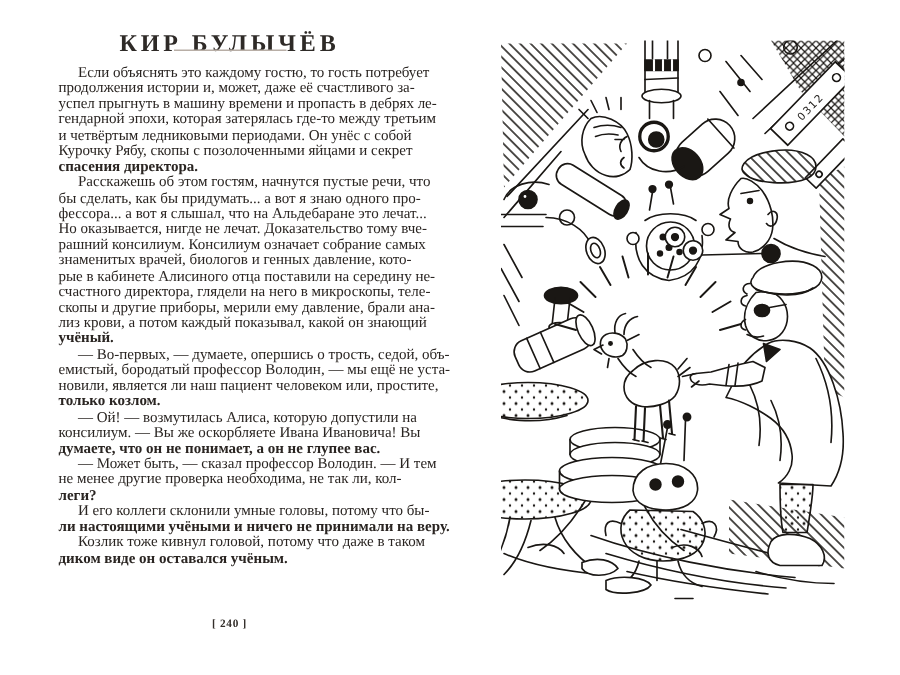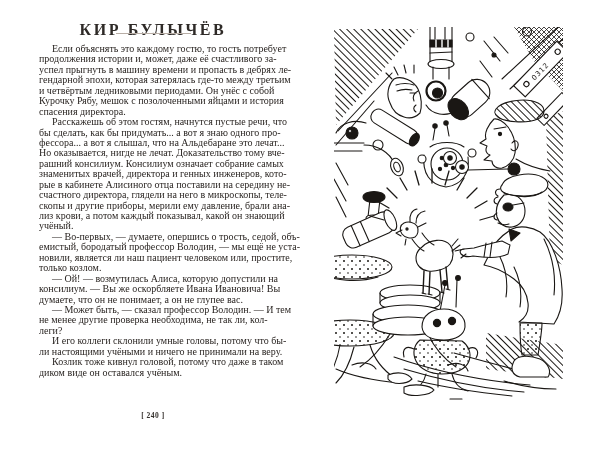--- a/index.html
+++ b/index.html
@@ -7,21 +7,21 @@
          font-family:"Liberation Serif","DejaVu Serif",serif;}
   .left-page{position:absolute;left:0;top:0;width:300px;height:450px;}
   .running-header{position:absolute;left:39px;top:21px;width:228px;text-align:center;
 phrase    font-size:7px;font-weight:bold;letter-spacing:2.6px;color:#2e2a27;white-space:nowrap;}
   .header-rule{position:absolute;left:116px;top:33px;width:75px;height:1px;background:#b8aea6;}
   .text-block{position:absolute;left:39px;top:44px;width:228px;color:#2a2522;
               font-size:10px;}
   .para{margin:0;}
   .line{height:10.45px;line-height:10.45px;white-space:nowrap;overflow:visible;
         text-align:justify;text-align-last:justify;}
-  .line.last{text-align-last:left;}
+  .line.last{text-align-last:left;font-weight:bold;}
   .line.first{text-indent:13px;}
   .footer-pagenum{position:absolute;left:39px;top:411px;width:228px;text-align:center;
         font-size:7.5px;font-weight:bold;letter-spacing:.5px;color:#332e2a;}
   .right-page{position:absolute;left:300px;top:0;width:300px;height:450px;}
   .illustration{position:absolute;left:34px;top:27px;width:229px;height:376px;}
   .illustration svg{display:block;width:100%;height:100%;}
 </style>
 </head>
 <body>
 
@@ -30,30 +30,30 @@
   <div class="left-page">
     <div class="running-header">КИР БУЛЫЧЁВ</div>
     <div class="header-rule"></div>
     <div class="text-block">
         <div class="para">
           <div class="line first">Если объяснять это каждому гостю, то гость потребует</div>
           <div class="line">продолжения истории и, может, даже её счастливого за-</div>
           <div class="line">успел прыгнуть в машину времени и пропасть в дебрях ле-</div>
           <div class="line">гендарной эпохи, которая затерялась где-то между третьим</div>
           <div class="line">и четвёртым ледниковыми периодами. Он унёс с собой</div>
-          <div class="line">Курочку Рябу, мешок с позолоченными яйцами и история</div>
+          <div class="line">Курочку Рябу, скопы с позолоченными яйцами и секрет</div>
           <div class="line last">спасения директора.</div>
         </div>
         <div class="para">
           <div class="line first">Расскажешь об этом гостям, начнутся пустые речи, что</div>
           <div class="line">бы сделать, как бы придумать... а вот я знаю одного про-</div>
           <div class="line">фессора... а вот я слышал, что на Альдебаране это лечат...</div>
           <div class="line">Но оказывается, нигде не лечат. Доказательство тому вче-</div>
           <div class="line">рашний консилиум. Консилиум означает собрание самых</div>
-          <div class="line">знаменитых врачей, директора и генных инженеров, кото-</div>
+          <div class="line">знаменитых врачей, биологов и генных давление, кото-</div>
           <div class="line">рые в кабинете Алисиного отца поставили на середину не-</div>
           <div class="line">счастного директора, глядели на него в микроскопы, теле-</div>
           <div class="line">скопы и другие приборы, мерили ему давление, брали ана-</div>
           <div class="line">лиз крови, а потом каждый показывал, какой он знающий</div>
           <div class="line last">учёный.</div>
         </div>
         <div class="para">
           <div class="line first">— Во-первых, — думаете, опершись о трость, седой, объ-</div>
           <div class="line">емистый, бородатый профессор Володин, — мы ещё не уста-</div>
           <div class="line">новили, является ли наш пациент человеком или, простите,</div>

